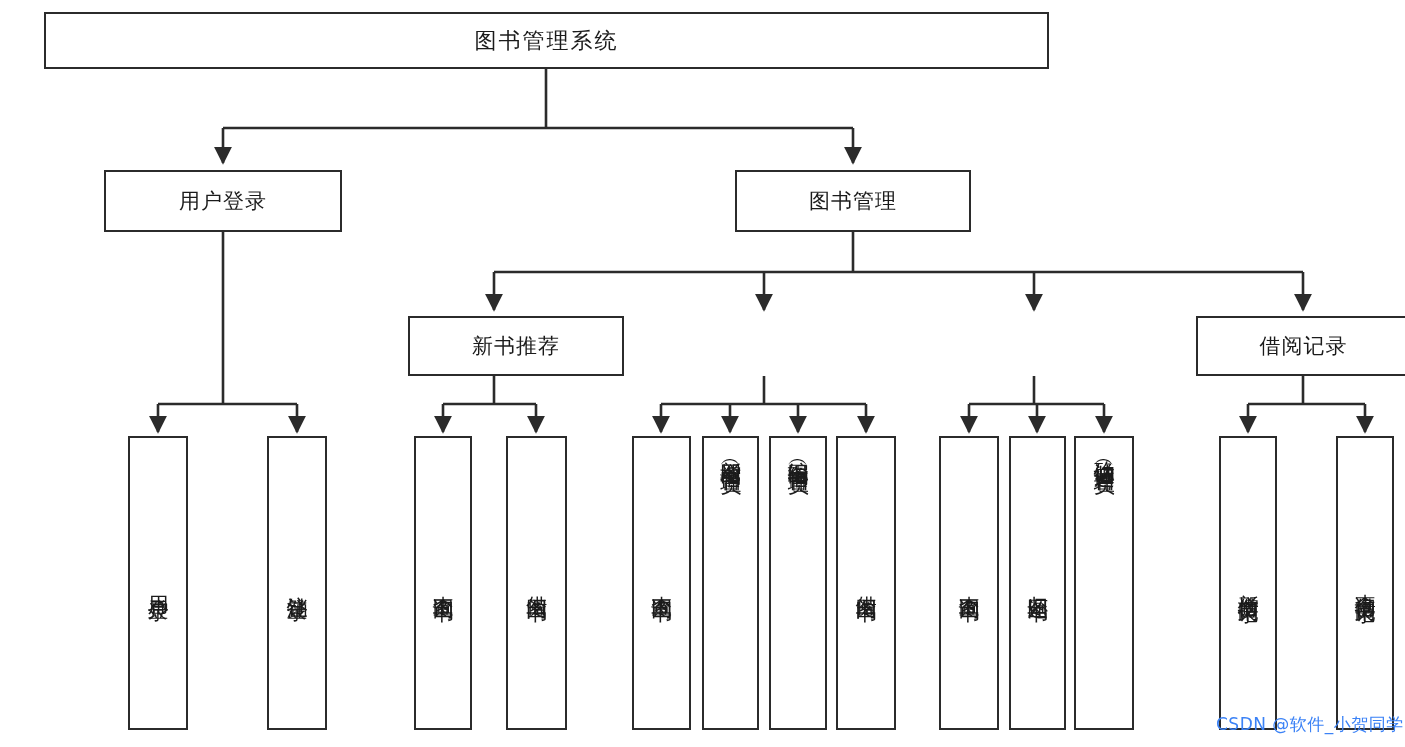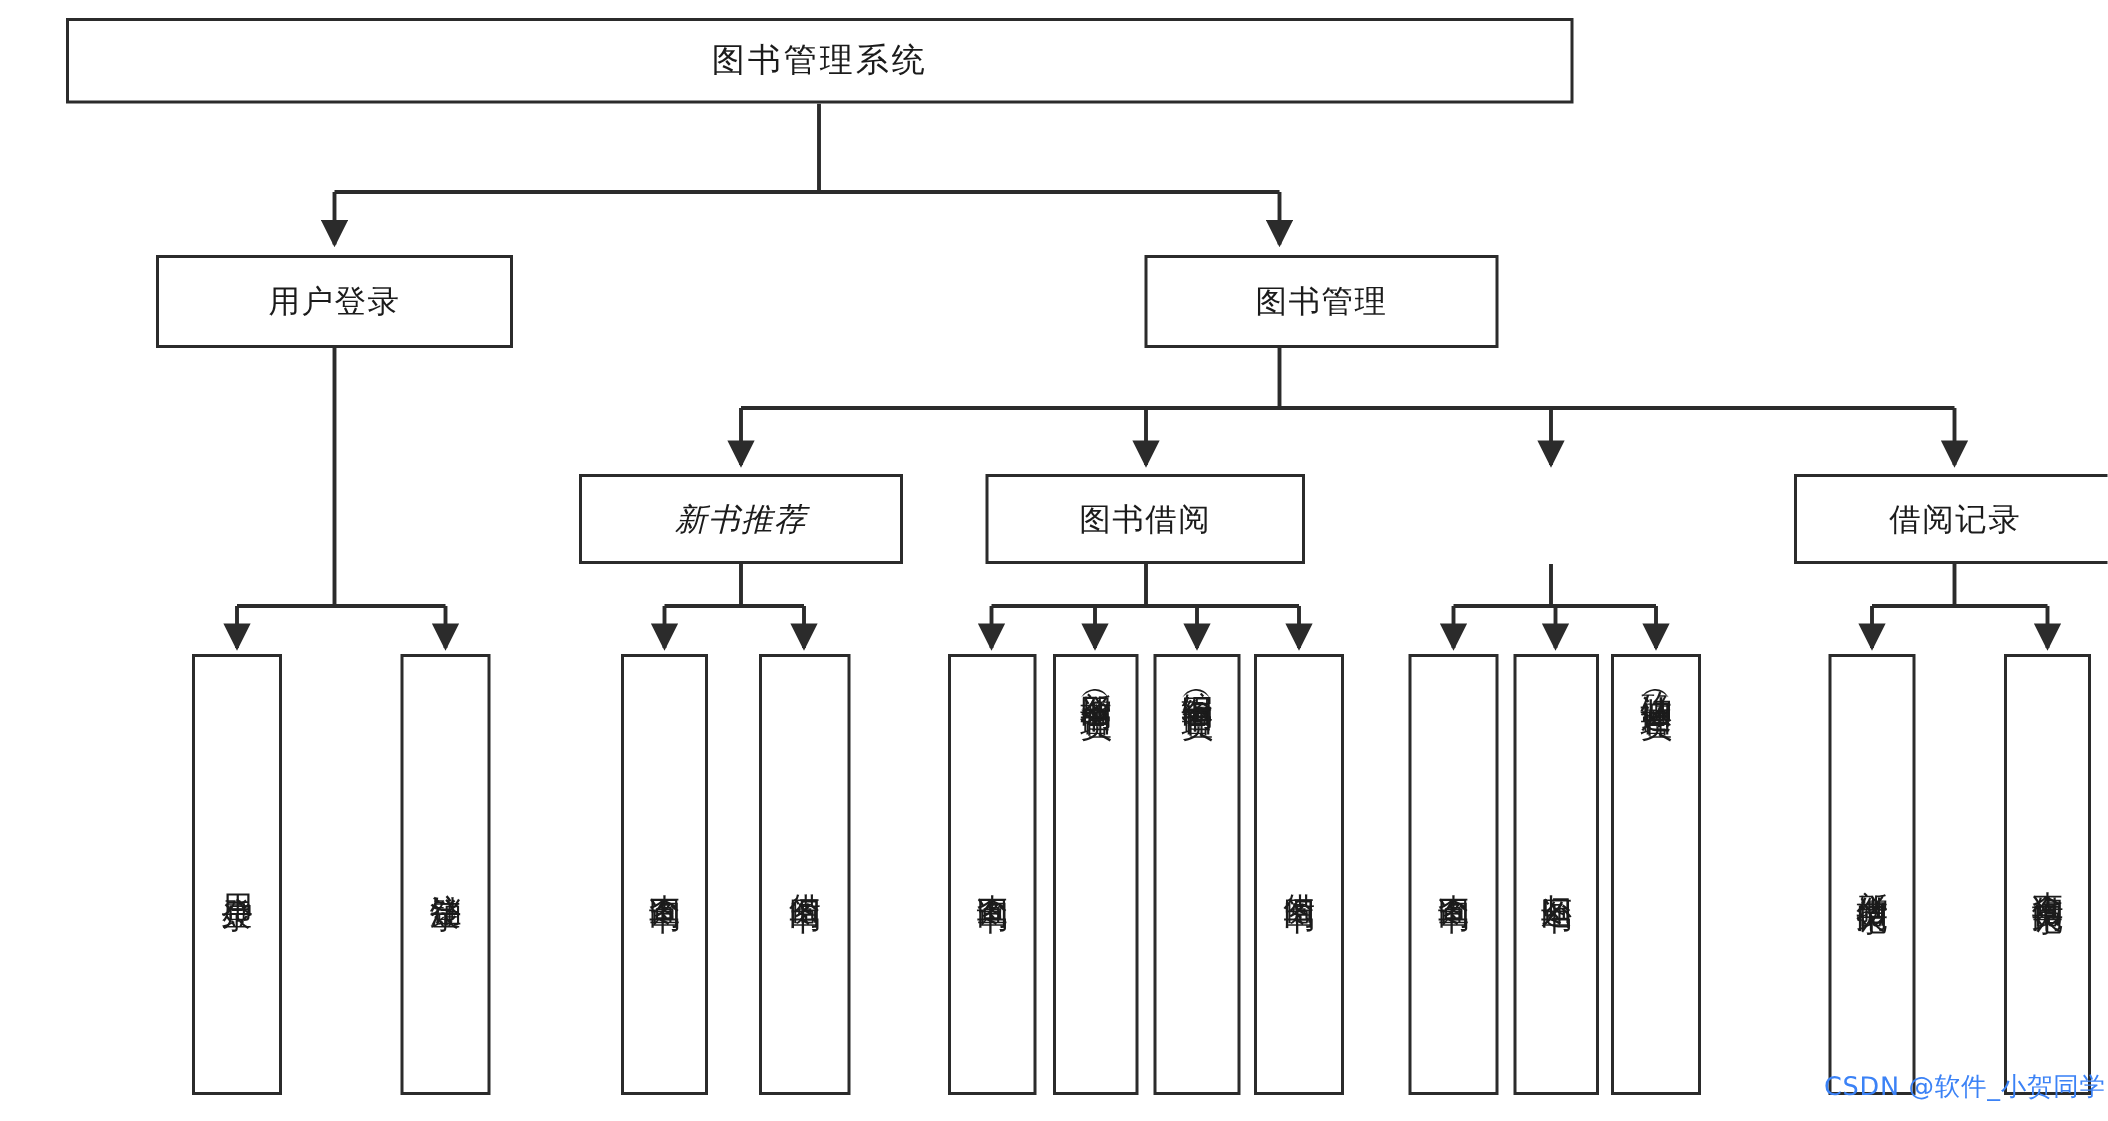--- a/index.html
+++ b/index.html
@@ -120,25 +120,24 @@
       <path d="M 1224,404 L 1341,404"></path>
       <path d="M 1224,404 L 1224,432" marker-end="url(#arrow)"></path>
       <path d="M 1341,404 L 1341,432" marker-end="url(#arrow)"></path>
     </g>
   </svg>
 
   <div class="node h root" style="left:20px;top:12px;width:1005px;height:57px;">图书管理系统</div>
 
   <div class="node h" style="left:80px;top:170px;width:238px;height:62px;">用户登录</div>
 
-  <div class="node h" style="left:739px;top:170px;width:236px;height:62px;">图书管理</div>
+  <div class="node h" style="left:711px;top:170px;width:236px;height:62px;">图书管理</div>
 
-  <div class="node h" style="left:362px;top:316px;width:216px;height:60px;font-style:italic;">新书推荐</div>
+  <div class="node h" style="left:384px;top:316px;width:216px;height:60px;">新书推荐</div>
 
-  <div class="node h" style="left:633px;top:316px;width:213px;height:60px;">图书借阅</div>
 
 
   <div class="node h" style="left:1172px;top:316px;width:215px;height:60px;">借阅记录</div>
 
   <div class="node v mid" style="left:104px;top:436px;width:60px;height:294px;">用户登录</div>
 
   <div class="node v mid" style="left:243px;top:436px;width:60px;height:294px;">注销登录</div>
 
   <div class="node v mid" style="left:390px;top:436px;width:58px;height:294px;">查询图书</div>
 

